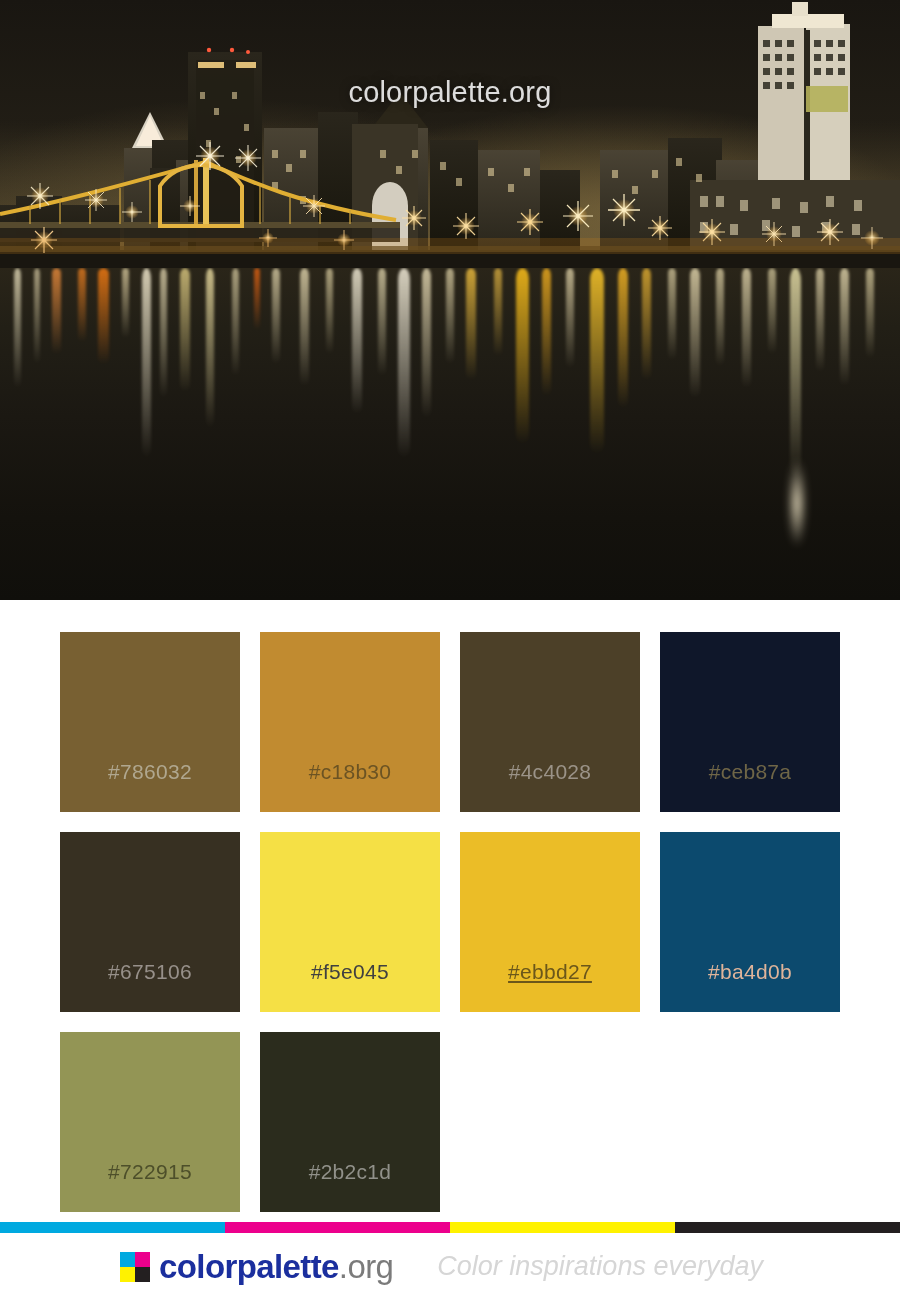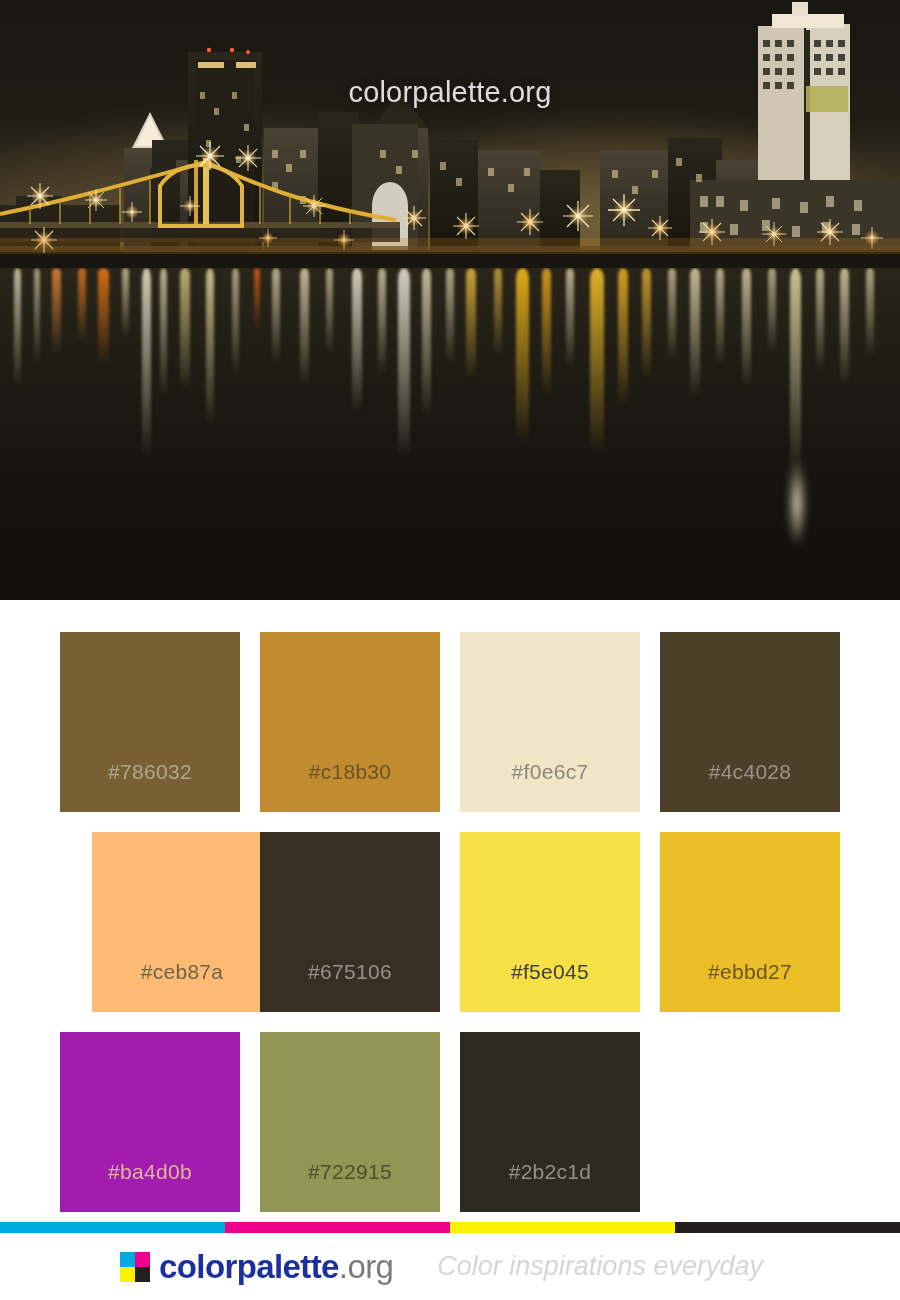--- a/index.html
+++ b/index.html
@@ -436,39 +436,36 @@
   <div class="wmark">colorpalette.org</div>
 </div>
 
 <div class="palette">
   <div class="swatch" style="background: rgb(120, 96, 50);">
     <span class="hex" style="color: rgb(176, 167, 143);">#786032</span>
   </div>
   <div class="swatch" style="background: rgb(193, 139, 48);">
     <span class="hex" style="color: rgb(107, 83, 35);">#c18b30</span>
   </div>
-  <div class="swatch" style="background: rgb(240, 230, 199);">
-    <span class="hex" style="color: rgb(139, 136, 124);">#f0e6c7</span>
-  </div>
   <div class="swatch" style="background: rgb(76, 64, 40);">
     <span class="hex" style="color: rgb(155, 147, 136);">#4c4028</span>
   </div>
-  <div class="swatch" style="background: #fdba74; margin-left: 32px;">
+  <div class="swatch" style="background: #0f172a;">
     <span class="hex" style="color: rgb(111, 102, 71);">#ceb87a</span>
   </div>
   <div class="swatch" style="background: rgb(55, 48, 34);">
     <span class="hex" style="color: rgb(151, 144, 138);">#675106</span>
   </div>
   <div class="swatch" style="background: rgb(245, 224, 69);">
     <span class="hex" style="color: #404040;">#f5e045</span>
   </div>
   <div class="swatch" style="background: rgb(235, 189, 39);">
-    <span class="hex" style="color: rgb(107, 87, 26);">#ebbd27</span>
-  </div>
-  <div class="swatch" style="background: #a21caf; text-align: center;">
+    <span class="hex" style="color: rgb(107, 87, 26); text-decoration: underline;">#ebbd27</span>
+  </div>
+  <div class="swatch" style="background: #0c4a6e; text-align: center;">
     <span class="hex" style="color: rgb(223, 180, 154);">#ba4d0b</span>
   </div>
   <div class="swatch" style="background: rgb(147, 149, 85);">
     <span class="hex" style="color: rgb(77, 79, 42);">#722915</span>
   </div>
   <div class="swatch" style="background: rgb(43, 44, 29);">
     <span class="hex" style="color: rgb(145, 145, 138);">#2b2c1d</span>
   </div>
 </div>
 

